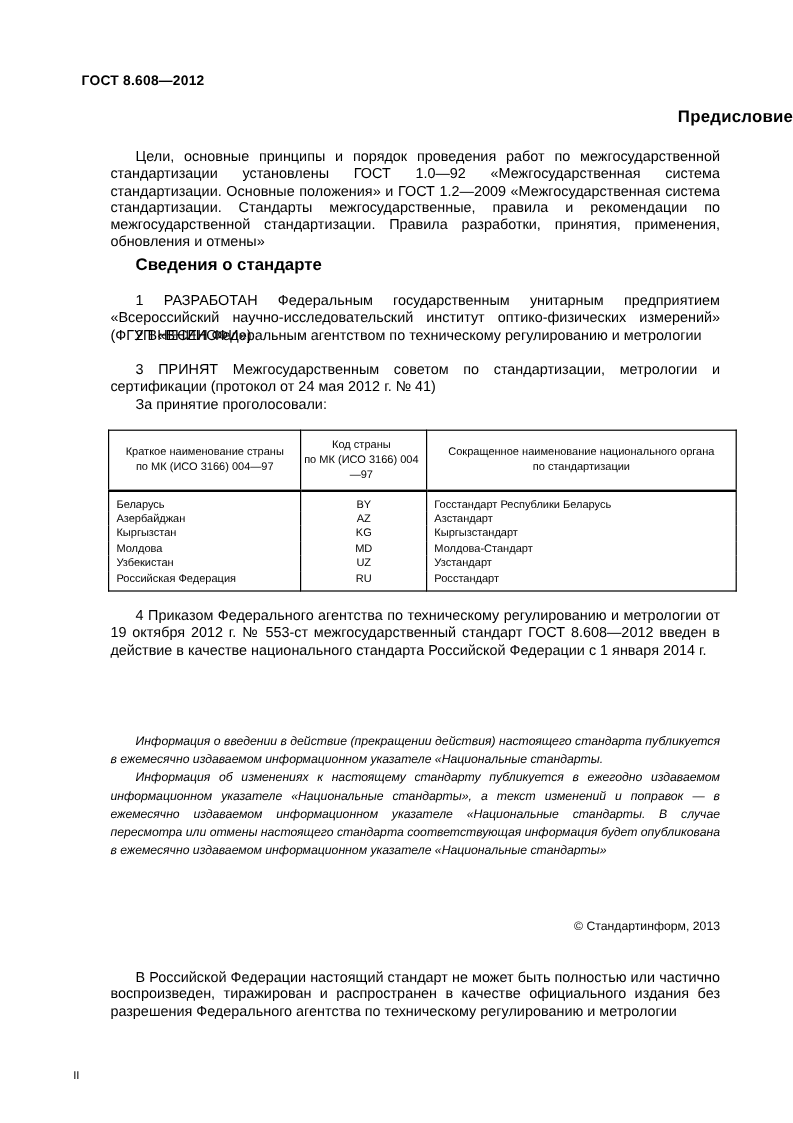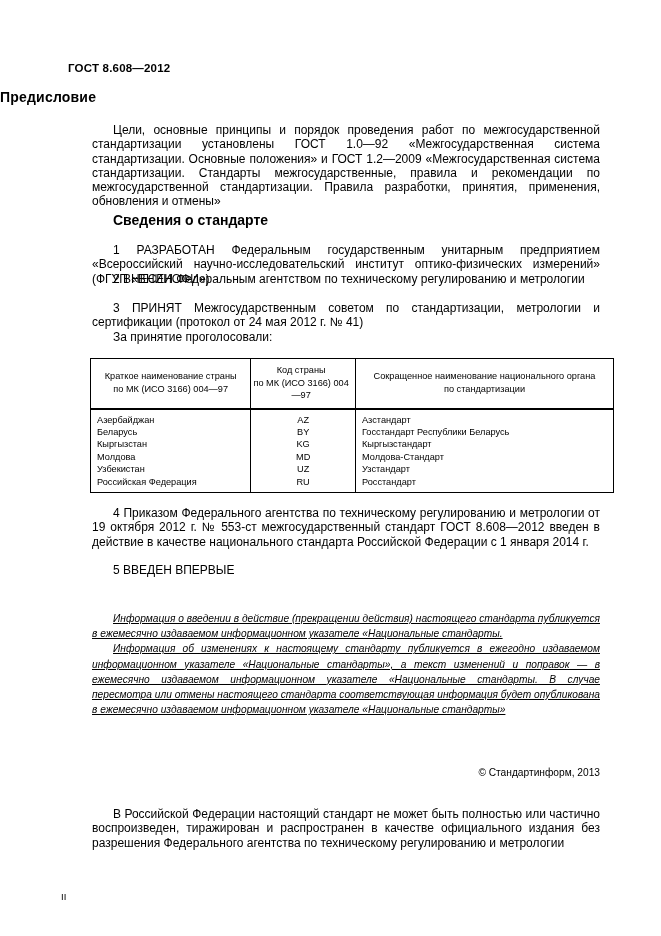--- a/index.html
+++ b/index.html
@@ -24,21 +24,21 @@
     top: 62px;
     font-size: 11.5px;
     font-weight: bold;
     letter-spacing: 0.2px;
   }
   .page-title {
     position: absolute;
     left: 0;
     right: 0;
     top: 89px;
-    text-align: left;
+    text-align: right;
     font-size: 14px;
     font-weight: bold;
     letter-spacing: 0.2px;
   }
   .body-block {
     position: absolute;
     left: 92px;
     width: 508px;
     font-size: 12px;
     line-height: 14.3px;
@@ -166,30 +166,30 @@
           <span>по МК (ИСО 3166) 004—97</span>
         </th>
         <th class="col-body">
           <span>Сокращенное наименование национального органа</span><br>
           <span>по стандартизации</span>
         </th>
       </tr>
     </thead>
     <tbody>
       <tr>
+        <td class="col-country">Беларусь</td>
+        <td class="col-code">BY</td>
+        <td class="col-body">Госстандарт Республики Беларусь</td>
+      </tr>
+      <tr>
         <td class="col-country">Азербайджан</td>
         <td class="col-code">AZ</td>
         <td class="col-body">Азстандарт</td>
       </tr>
       <tr>
-        <td class="col-country">Беларусь</td>
-        <td class="col-code">BY</td>
-        <td class="col-body">Госстандарт Республики Беларусь</td>
-      </tr>
-      <tr>
         <td class="col-country">Кыргызстан</td>
         <td class="col-code">KG</td>
         <td class="col-body">Кыргызстандарт</td>
       </tr>
       <tr>
         <td class="col-country">Молдова</td>
         <td class="col-code">MD</td>
         <td class="col-body">Молдова-Стандарт</td>
       </tr>
       <tr>
@@ -202,25 +202,22 @@
         <td class="col-code">RU</td>
         <td class="col-body">Росстандарт</td>
       </tr>
     </tbody>
   </table>
 
   <div class="body-block" style="top:506px;">
     <p>4  Приказом Федерального агентства по техническому регулированию и метрологии от 19 октября 2012 г. № 553-ст межгосударственный стандарт ГОСТ 8.608—2012 введен в действие в качестве национального стандарта Российской Федерации с 1 января 2014 г.</p>
   </div>
 
-  <div class="body-block" style="top:563px;">
-    <p>5  ВВЕДЕН ВПЕРВЫЕ</p>
-  </div>
-
-  <div class="italic-block" style="top:611px;text-decoration:underline;">
+
+  <div class="italic-block" style="top:611px;">
     <p>Информация о введении в действие (прекращении действия) настоящего стандарта публикуется в ежемесячно издаваемом информационном указателе «Национальные стандарты.</p>
     <p>Информация об изменениях к настоящему стандарту публикуется в ежегодно издаваемом информационном указателе «Национальные стандарты», а текст изменений и поправок — в ежемесячно издаваемом информационном указателе «Национальные стандарты. В случае пересмотра или отмены настоящего стандарта соответствующая информация будет опубликована в ежемесячно издаваемом информационном указателе «Национальные стандарты»</p>
   </div>
 
   <div class="copyright">
     <span class="inner">©  Стандартинформ, 2013</span>
   </div>
 
   <div class="body-block" style="top:807px;">
     <p>В Российской Федерации настоящий стандарт не может быть полностью или частично воспроизведен, тиражирован и распространен в качестве официального издания без разрешения Федерального агентства по техническому регулированию и метрологии</p>

